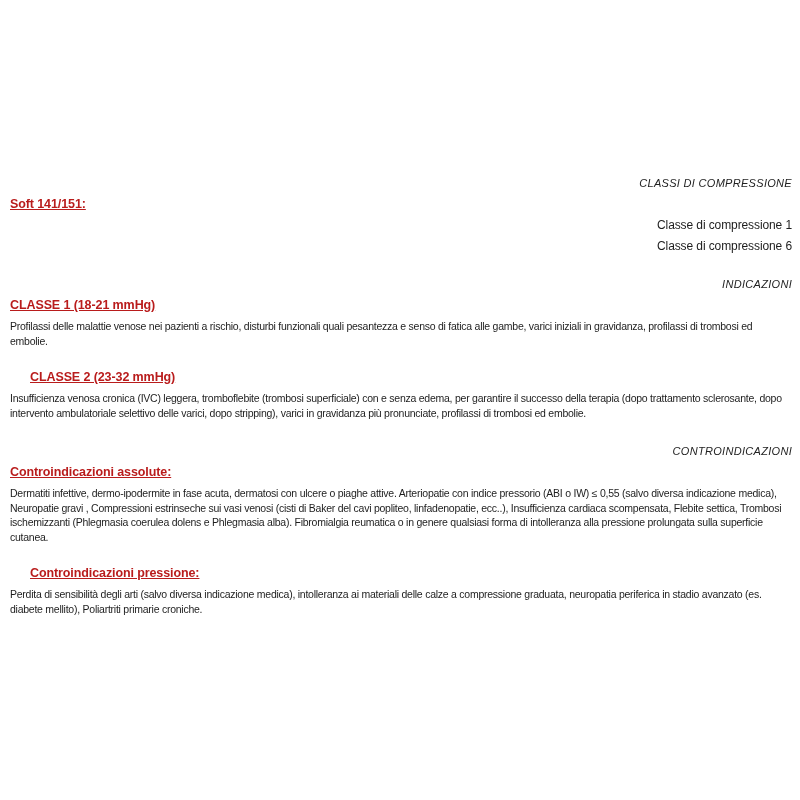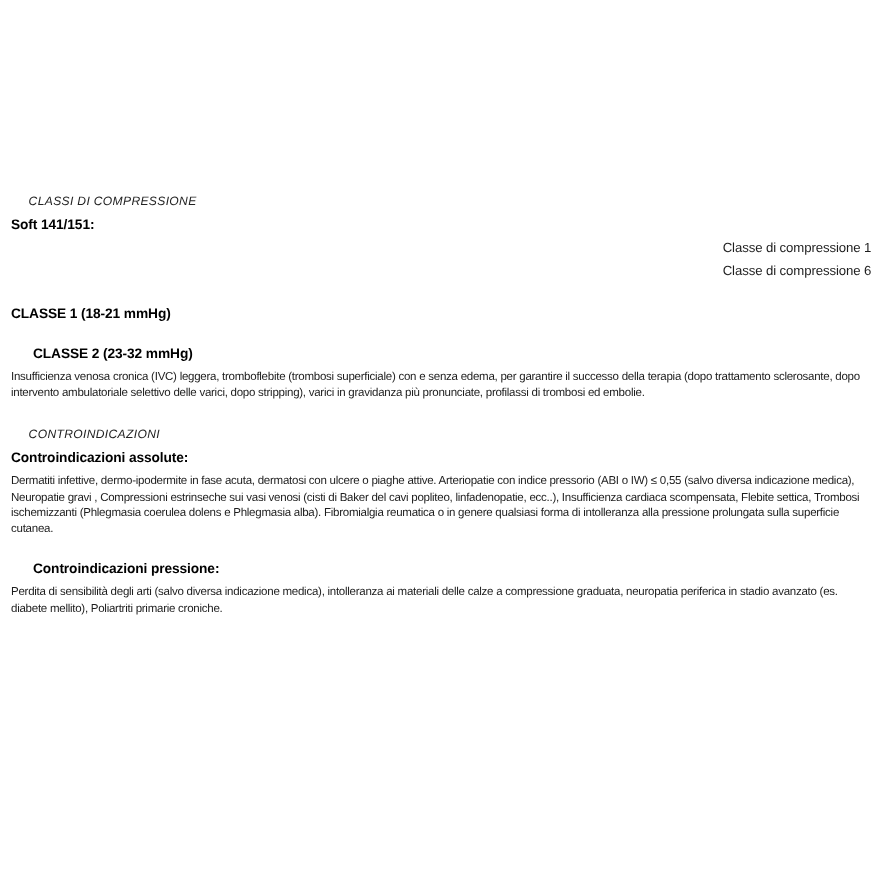--- a/index.html
+++ b/index.html
@@ -25,27 +25,29 @@
   .section {
     margin: 0 0 25px 0;
   }
   .sec-heading {
     font-size: 11px;
     font-style: italic;
     font-weight: 400;
     letter-spacing: 0.3px;
     margin: 0 0 8px 16px;
     color: #222222;
+    text-align: right;
   }
   .label {
     font-size: 12.5px;
     font-weight: 700;
     letter-spacing: -0.1px;
     margin: 0 0 7px 0;
-    color: #000000;
+    color: #b91c1c;
+    text-decoration: underline;
   }
   .line {
     font-size: 12px;
     font-weight: 400;
     letter-spacing: -0.1px;
     margin: 0 0 7px 0;
     text-align: right;
   }
   .para {
     font-size: 10.5px;
@@ -65,21 +67,23 @@
 <main class="doc">
 
   <section class="section">
     <h2 class="sec-heading">CLASSI DI COMPRESSIONE</h2>
     <p class="label">Soft 141/151:</p>
     <p class="line">Classe di compressione 1</p>
     <p class="line">Classe di compressione 6</p>
   </section>
 
   <section class="section">
+    <h2 class="sec-heading">INDICAZIONI</h2>
     <p class="label">CLASSE 1 (18-21 mmHg)</p>
+    <p class="para">Profilassi delle malattie venose nei pazienti a rischio, disturbi funzionali quali pesantezza e senso di fatica alle gambe, varici iniziali in gravidanza, profilassi di trombosi ed embolie.</p>
     <p class="label mt">CLASSE 2 (23-32 mmHg)</p>
     <p class="para">Insufficienza venosa cronica (IVC) leggera, tromboflebite (trombosi superficiale) con e senza edema, per garantire il successo della terapia (dopo trattamento sclerosante, dopo intervento ambulatoriale selettivo delle varici, dopo stripping), varici in gravidanza più pronunciate, profilassi di trombosi ed embolie.</p>
   </section>
 
   <section class="section">
     <h2 class="sec-heading">CONTROINDICAZIONI</h2>
     <p class="label">Controindicazioni assolute:</p>
     <p class="para">Dermatiti infettive, dermo-ipodermite in fase acuta, dermatosi con ulcere o piaghe attive. Arteriopatie con indice pressorio (ABI o IW) ≤ 0,55 (salvo diversa indicazione medica), Neuropatie gravi , Compressioni estrinseche sui vasi venosi (cisti di Baker del cavi popliteo, linfadenopatie, ecc..), Insufficienza cardiaca scompensata, Flebite settica, Trombosi ischemizzanti (Phlegmasia coerulea dolens e Phlegmasia alba). Fibromialgia reumatica o in genere qualsiasi forma di intolleranza alla pressione prolungata sulla superficie cutanea.</p>
     <p class="label mt">Controindicazioni pressione:</p>
     <p class="para">Perdita di sensibilità degli arti (salvo diversa indicazione medica), intolleranza ai materiali delle calze a compressione graduata, neuropatia periferica in stadio avanzato (es. diabete mellito), Poliartriti primarie croniche.</p>

